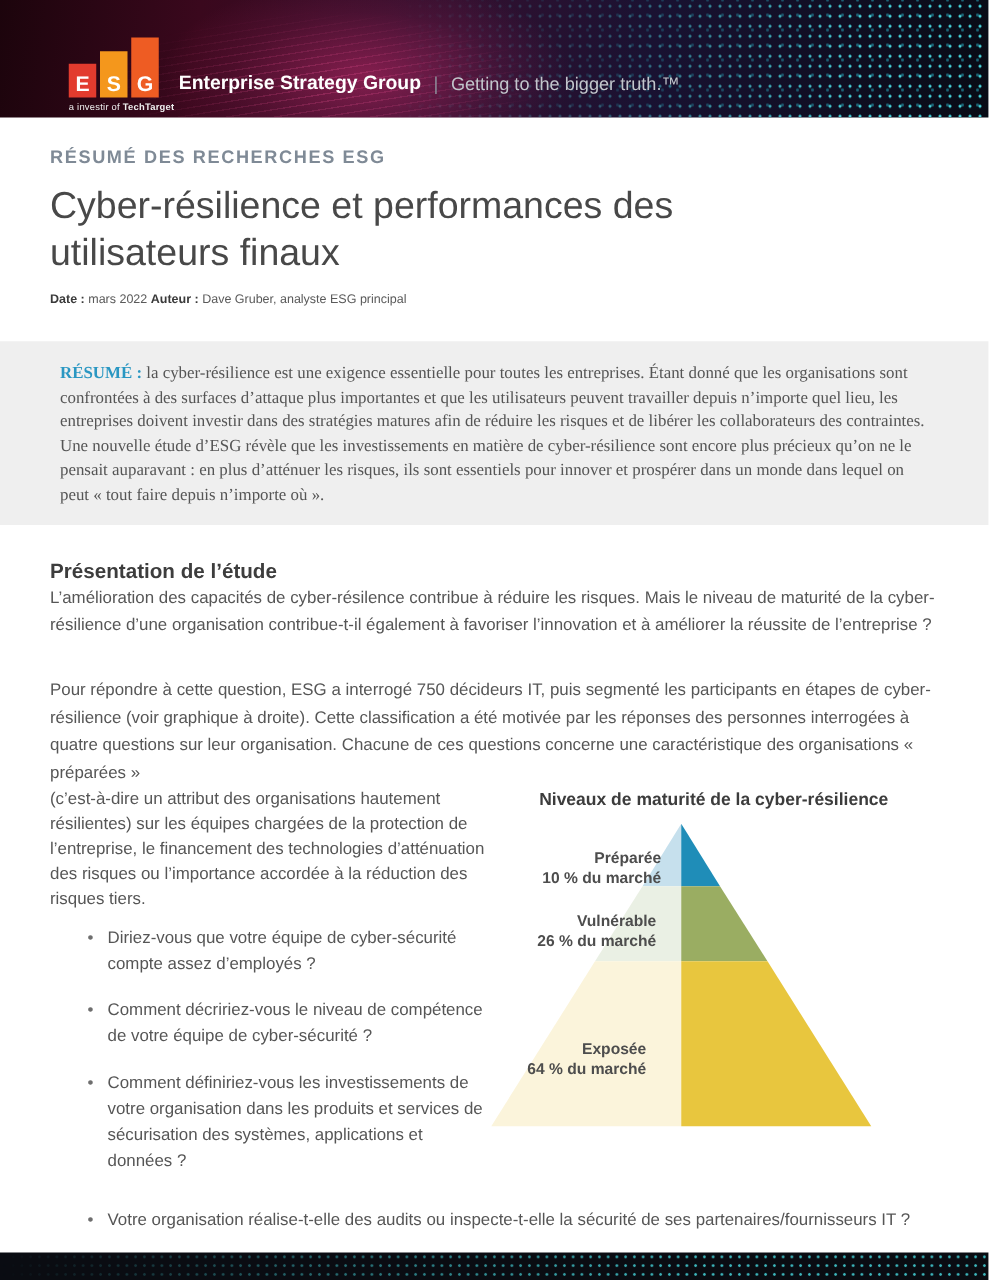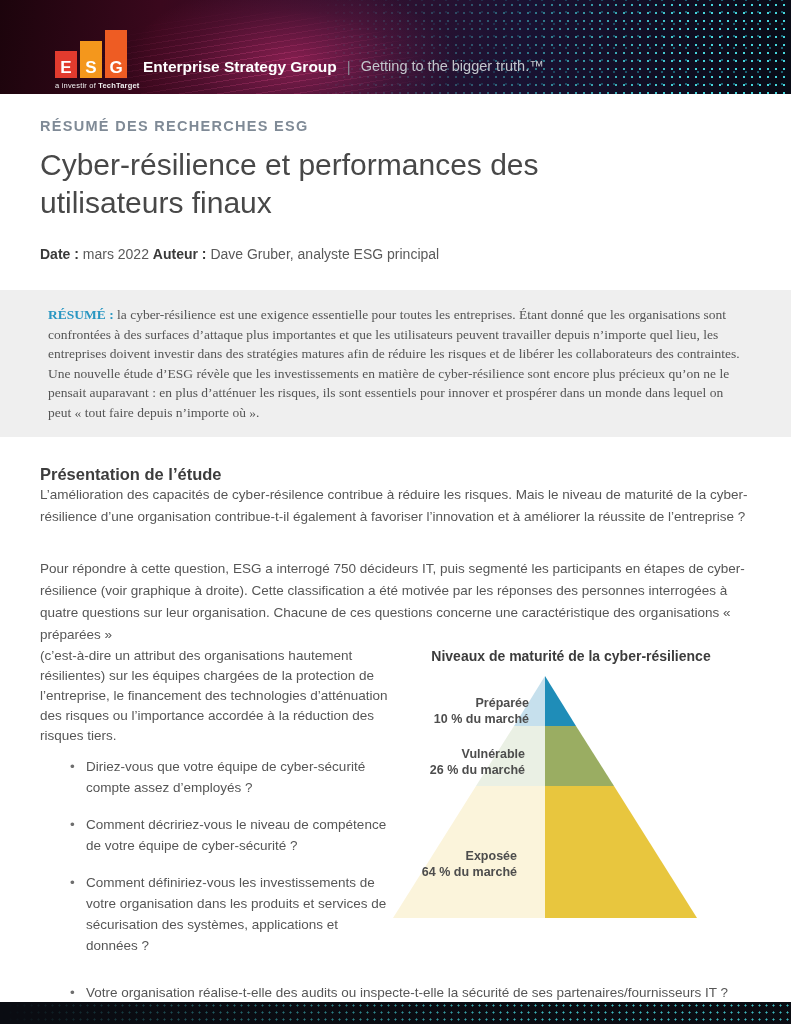--- a/index.html
+++ b/index.html
@@ -25,30 +25,30 @@
             mask-image: linear-gradient(97deg, transparent 0%, rgba(0,0,0,0.35) 35%, #000 78%); }
   .logo { position:absolute; left:55px; top:30px; }
   .logo-bars { display:flex; align-items:flex-end; gap:3px; }
   .bar { width:22px; display:flex; align-items:flex-end; justify-content:center;
          color:#fff; font-weight:bold; font-size:17px; line-height:1; padding-bottom:2px; }
   .bar-e { height:27px; background:#e23b2e; }
   .bar-s { height:37px; background:#f4971c; }
   .bar-g { height:48px; background:#ee5c23; }
   .logo-caption { margin-top:3px; font-size:7.5px; color:#efefef; letter-spacing:0.2px; white-space:nowrap; }
   .logo-caption b { font-weight:bold; }
-  .brand { position:absolute; left:143px; top:58px; display:flex; align-items:flex-start; white-space:nowrap; }
+  .brand { position:absolute; left:143px; top:58px; display:flex; align-items:flex-end; white-space:nowrap; }
   .brand-name { color:#ffffff; font-weight:bold; font-size:15.5px; }
   .brand-sep { color:#8d8d99; font-size:15px; margin:0 10px; }
   .brand-tagline { color:#c2c6cc; font-size:14.5px; }
 
   
   .content { padding:0 40px; }
   .eyebrow { margin-top:24px; font-size:14.5px; font-weight:bold; letter-spacing:1.3px; color:#7f8a96; }
   .doc-title { margin-top:12px; width:648px; font-size:30px; line-height:38px; font-weight:normal; color:#484848; }
-  .byline { margin-top:24px; font-size:14px; color:#5a5a5a; }
+  .byline { margin-top:12px; font-size:10px; color:#5a5a5a; }
   .byline b { color:#3a3a3a; }
 
   .abstract { margin:28px -40px 0; background:#efefef; padding:15px 48px 15px 48px;font-family:Liberation Serif, serif; }
   .abstract p { font-size:13.5px; line-height:19.5px; color:#555555; }
   .abstract .lead { color:#2a97c2; font-weight:bold; }
 
   .section-heading { margin-top:28px; font-size:16.5px; font-weight:bold; color:#3d3d3d; }
   .para { font-size:13.5px; line-height:22px; color:#565656; width:711px; }
   .para-wide { margin-top:30px; }
 

